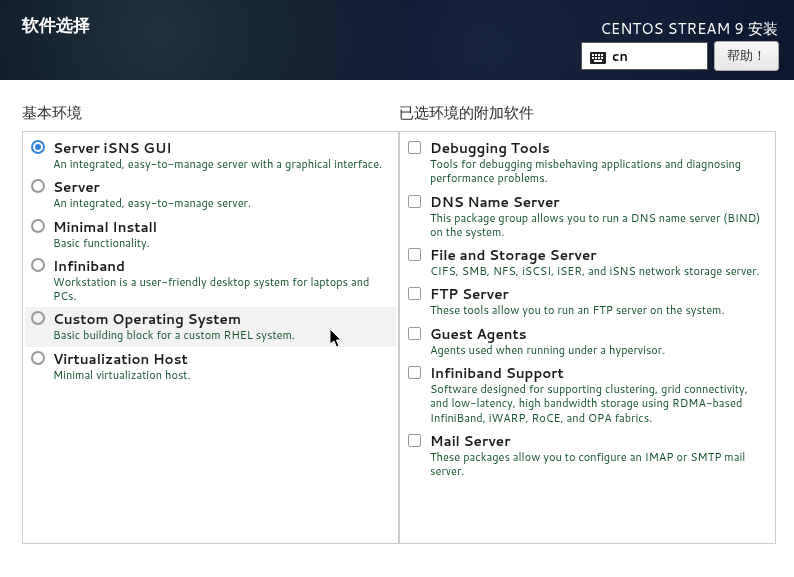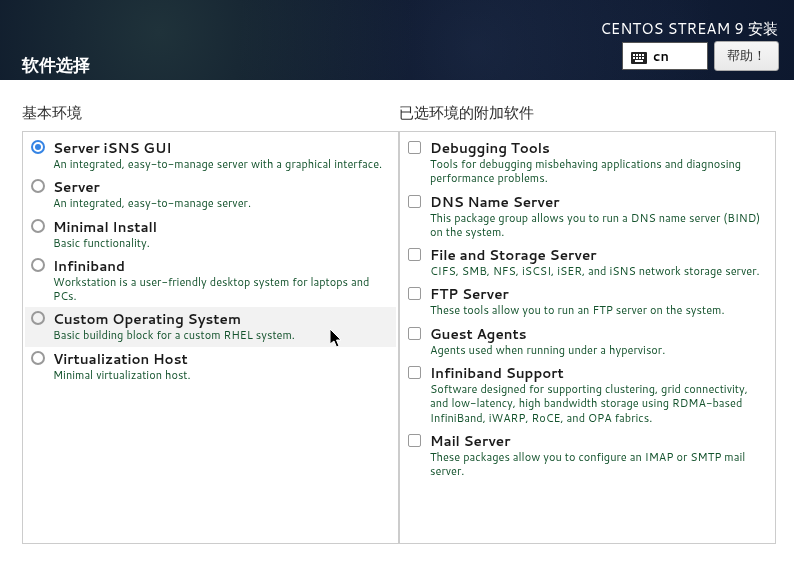--- a/index.html
+++ b/index.html
@@ -19,21 +19,20 @@
                     radial-gradient(circle at 85% 30%, rgba(40,60,100,0.2) 0%, transparent 40%);
   position: relative;
   color: #fff;
 }
 .header-title {
   position: absolute;
   left: 22px;
   top: 12px;
   font-size: 17px;
   font-weight: bold;
-  margin-top: 40px;
 }
 .done-btn {
   position: absolute;
   left: 19px;
   top: 38px;
   background: linear-gradient(#4a90d9, #3579c4);
   border: 1px solid #2a5a9e;
   border-radius: 4px;
   color: #fff;
   padding: 5px 14px;
@@ -46,21 +45,21 @@
   top: 18px;
   font-size: 15px;
 }
 .lang-box {
   position: absolute;
   right: 86px;
   top: 42px;
   background: #fff;
   color: #000;
   padding: 4px 8px;
-  width: 86px;
+  width: 127px;
   display: flex;
   align-items: center;
   gap: 6px;
   border: 1px solid #555;
 }
 .keyboard-icon {
   width: 16px;
   height: 12px;
   display: inline-block;
 }

